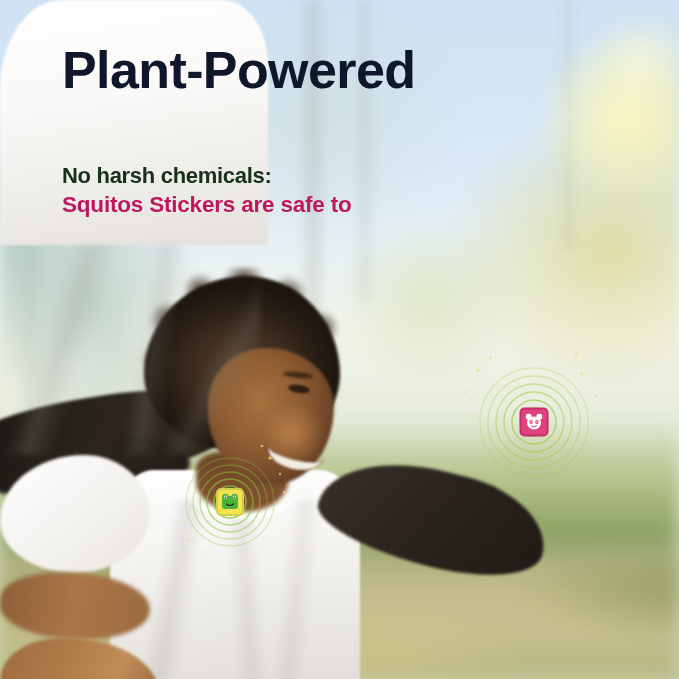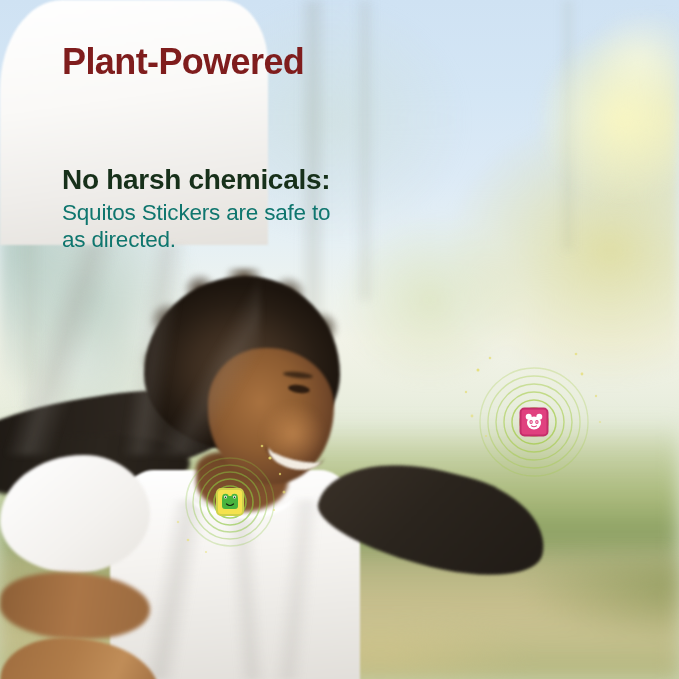--- a/index.html
+++ b/index.html
@@ -280,46 +280,46 @@
     justify-content: center;
   }
   .sparkles { position: absolute; inset: -26px; pointer-events: none; }
 
   
   .headline {
     position: absolute;
     left: 62px;
     top: 41px;
     width: 430px;
-    font-size: 36px;
+    font-size: 52px;
     line-height: 1.14;
     font-weight: 700;
     letter-spacing: -0.6px;
-    color: #7f1d1d;
+    color: #0f172a;
   }
   .headline .l2 { display: block; }
 
   .sub-block {
     position: absolute;
     left: 62px;
     top: 163px;
     width: 360px;
   }
   .sub-title {
-    font-size: 28px;
+    font-size: 22px;
     font-weight: 700;
     color: #17301a;
     letter-spacing: -0.3px;
     margin: 0 0 2px 0;
     line-height: 1.2;
   }
   .sub-body {
     font-size: 22.5px;
-    font-weight: 400;
-    color: #0f766e;
+    font-weight: 700;
+    color: #be185d;
     line-height: 1.22;
     letter-spacing: -0.2px;
     margin: 0;
   }
   .sub-body span { display: block; }
 </style>
 </head>
 <body>
 
 <div id="stage">
@@ -434,17 +434,16 @@
   </div>
 
   <div class="headline">
     <span class="l1">Plant-Powered</span>
   </div>
 
   <div class="sub-block">
     <p class="sub-title">No harsh chemicals:</p>
     <p class="sub-body">
       <span>Squitos Stickers are safe to</span>
-      <span>as directed.</span>
     </p>
   </div>
 
 </div>
 
 </body></html>

